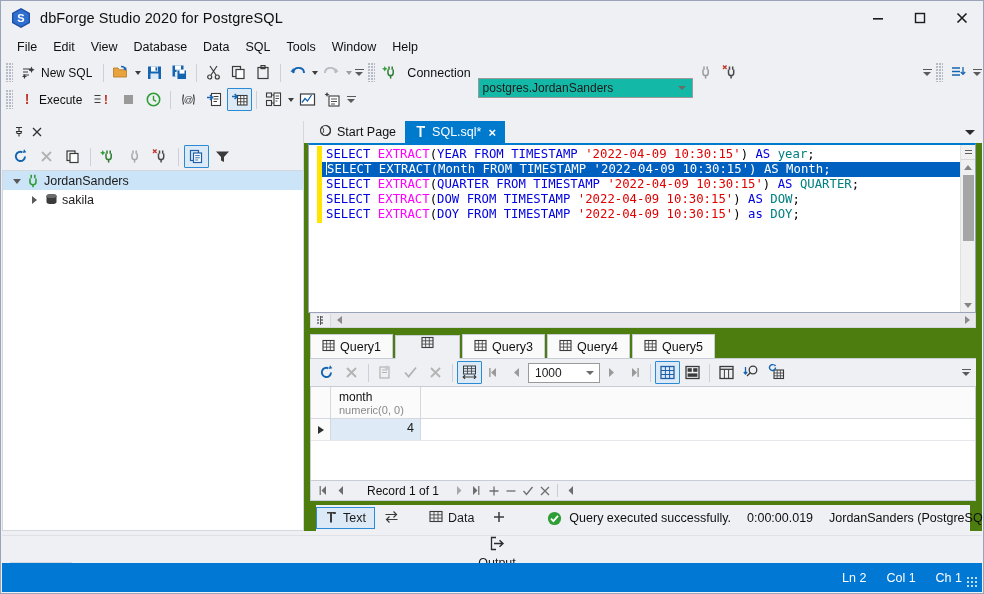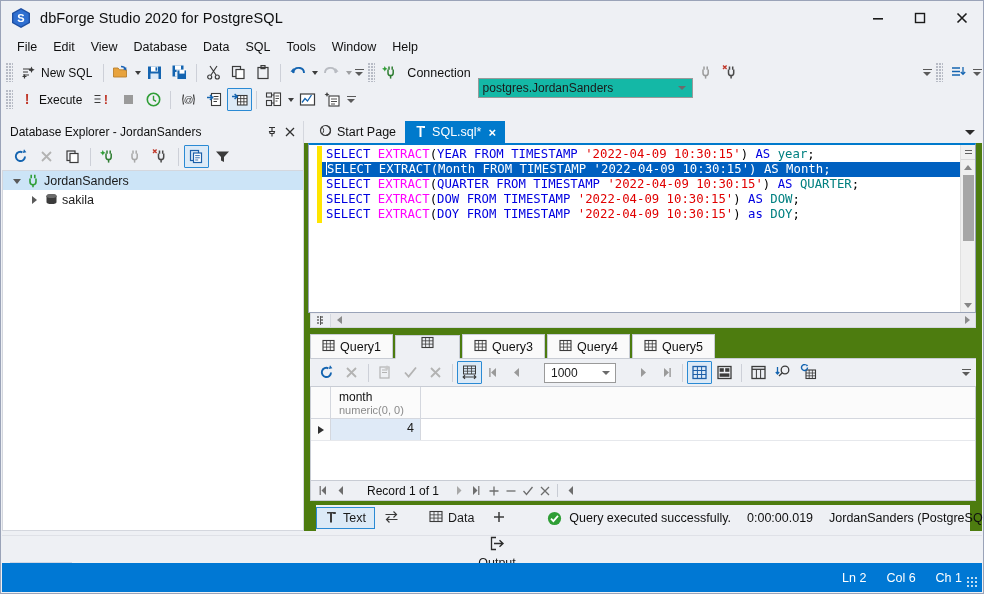--- a/index.html
+++ b/index.html
@@ -379,21 +379,21 @@
     background: #eef0f4;
     position: relative;
   }
   .num-combo {
     width: 72px; height: 20px;
     background: #fff; border: 1px solid #9a9a9a;
     display: flex; align-items: center;
     padding-left: 6px;
     font-size: 12px;
     position: relative;
-    margin: 0 16px;
+    margin: 0 0;
   }
   .num-combo .combo-arrow {
     position: absolute; right: 2px; top: 0; bottom: 0; width: 15px;
     display: flex; align-items: center; justify-content: center;
   }
   .num-combo .combo-arrow::after {
     content:""; border-left:4px solid transparent; border-right:4px solid transparent; border-top:4px solid #6b6b6b;
   }
   .gt-right { position: absolute; right: 4px; top: 2px; }
 
@@ -768,21 +768,20 @@
     </div>
     <div class="overflow-chev">
         <i></i>
       </div>
   </div>
 
   <div class="body">
 
     <div class="left-panel">
       <div class="panel-head">
-        <span class="ph-title">Database Explorer - JordanSanders</span>
         <span class="ph-btn">
           <svg width="12" height="12" viewBox="0 0 12 12">
             <path d="M3 1.5 h6 M6 1.5 v4 M3.5 5.5 h5 l-.6 2 h-3.8 z M6 7.5 v3" stroke="#303030" stroke-width="1.1" fill="none"></path>
           </svg>
         </span>
         <span class="ph-btn">
           <svg width="12" height="12" viewBox="0 0 12 12">
               <path d="M2 2 L10 10 M10 2 L2 10" stroke="#303030" stroke-width="1.3"></path>
             </svg>
         </span>
@@ -1209,18 +1208,18 @@
         <path d="M6 1.5 H1.5 v12 H6" fill="none" stroke="#2b2b2b" stroke-width="1.3"></path>
         <path d="M4 7.5 h9 M9.5 4.2 l3.5 3.3 l-3.5 3.3" fill="none" stroke="#2b2b2b" stroke-width="1.4"></path>
       </svg>
     </span>
     <span class="output-lbl">Output</span>
     <span class="output-underline"></span>
   </div>
 
   <div class="statusbar">
     <span class="sbitem">Ln 2</span>
-    <span class="sbitem">Col 6</span>
+    <span class="sbitem">Col 1</span>
     <span class="sbitem">Ch 1</span>
     <span class="sb-grip"></span>
   </div>
 
 </div>
 
 </body></html>

